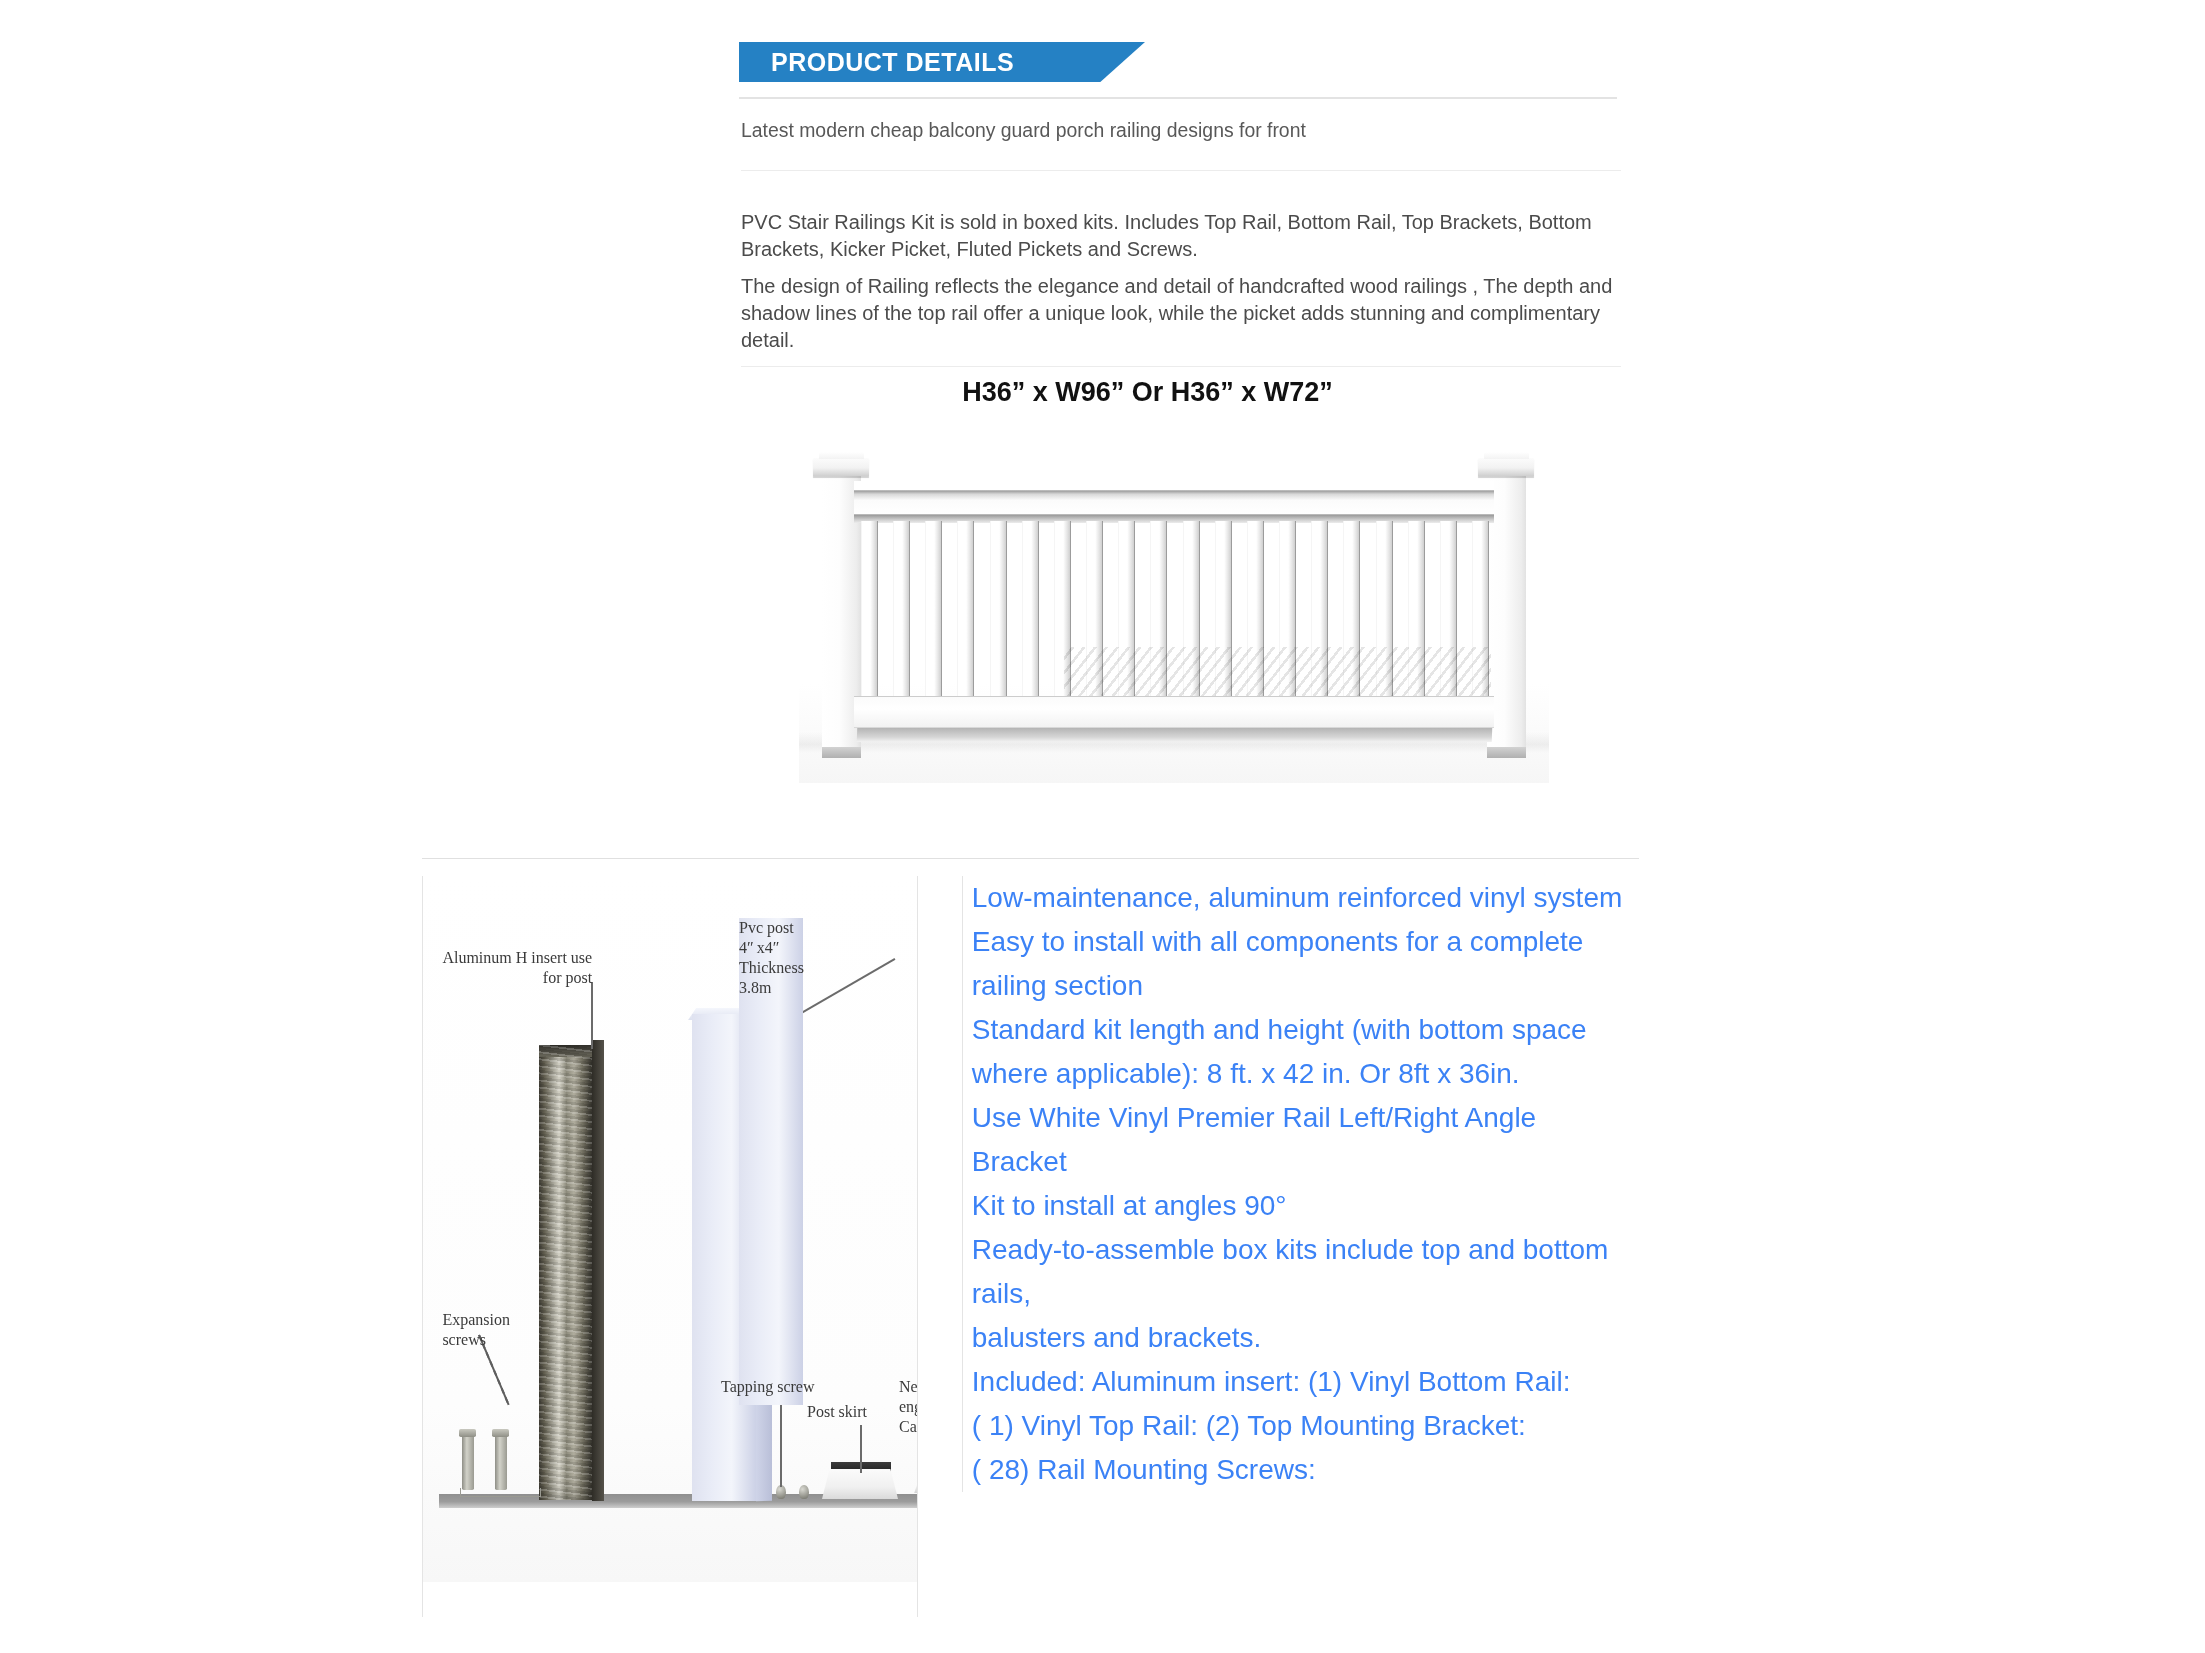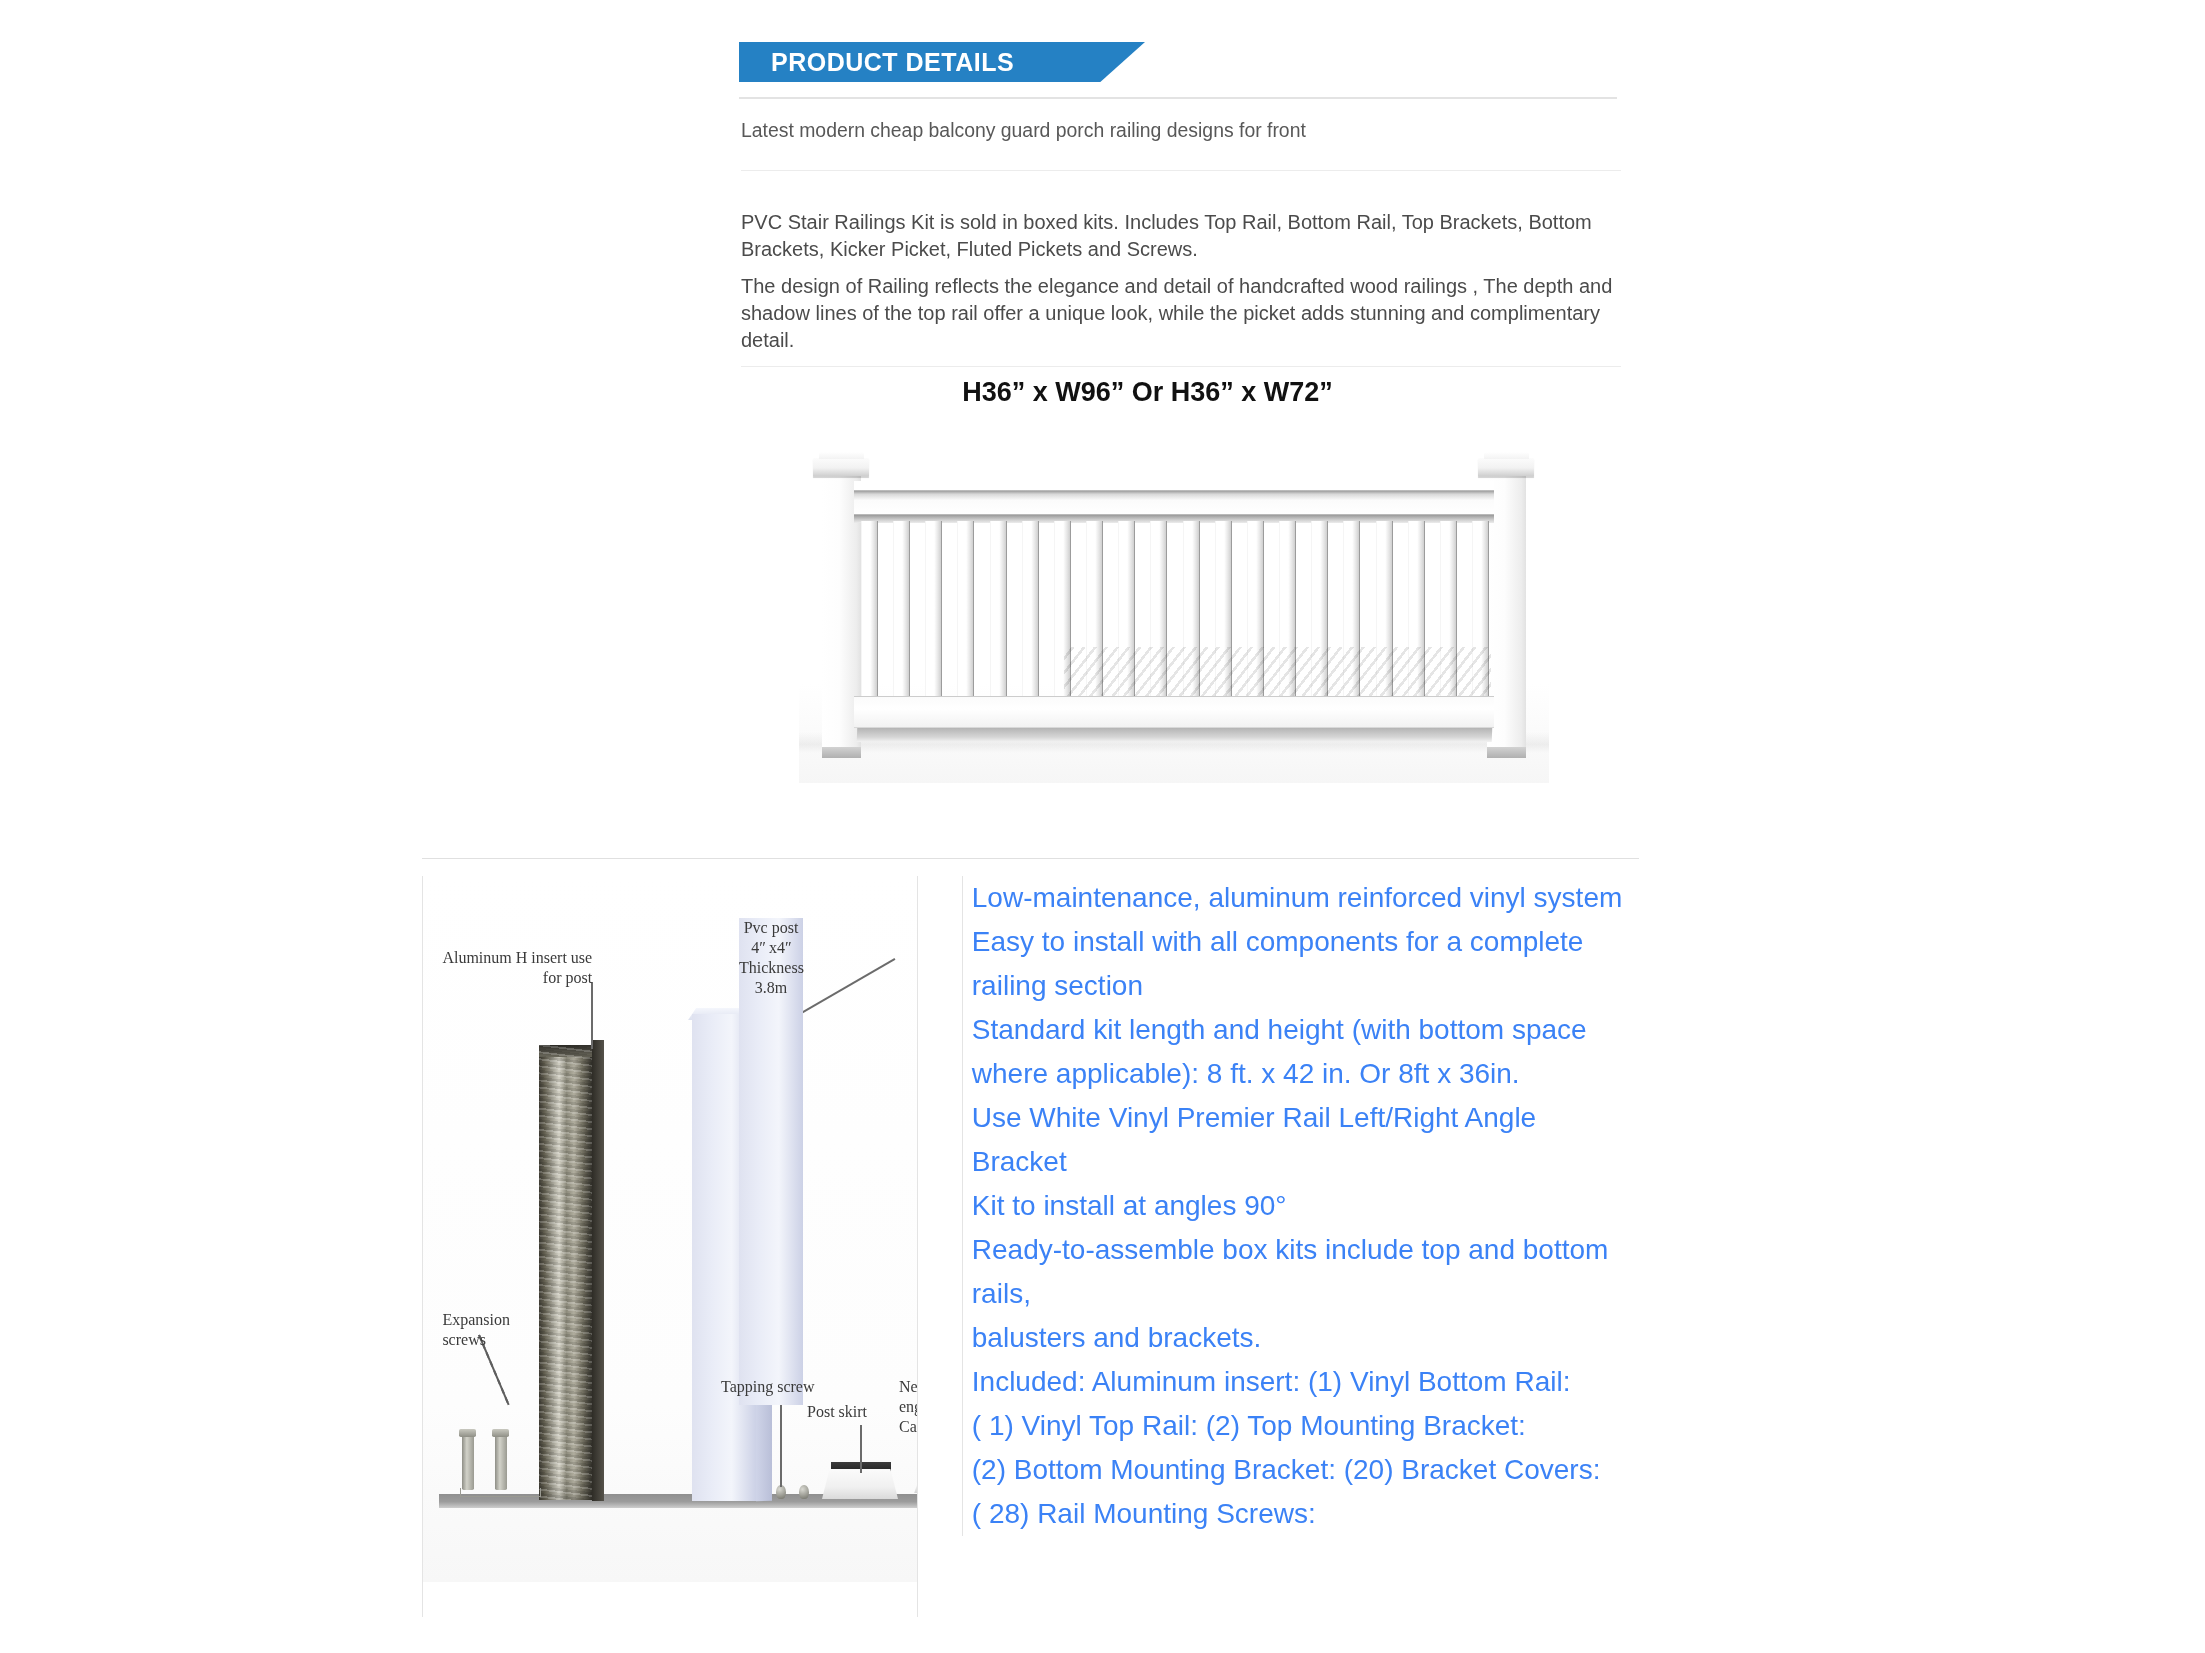--- a/index.html
+++ b/index.html
@@ -455,21 +455,21 @@
   
   .dlabel {
     position: absolute;
     font-family: "Liberation Serif", serif;
     font-size: 16px;
     line-height: 20px;
     color: #3a3a3a;
     white-space: pre-line;
   }
   .dlabel.alu-insert { left: 19.4px; top: 72px; text-align: right; }
-  .dlabel.pvc-post   { left: 316px; top: 42px; text-align: center; }
+  .dlabel.pvc-post   { left: 316px; top: 42px; text-align: left; }
   .dlabel.expansion  { left: 19.4px; top: 434px; }
   .dlabel.tapping    { left: 298px; top: 501px; }
   .dlabel.skirt      { left: 384px; top: 526px; }
   .dlabel.necap      { left: 476px; top: 501px; }
 
   
   .spec-column {
     position: absolute;
     left: 962px;
     top: 876px;
@@ -602,18 +602,17 @@
       <div class="spec-line">Standard kit length and height (with bottom space</div>
       <div class="spec-line">where applicable): 8 ft. x 42 in. Or 8ft x 36in.</div>
       <div class="spec-line">Use White Vinyl Premier Rail Left/Right Angle</div>
       <div class="spec-line">Bracket</div>
       <div class="spec-line">Kit to install at angles 90°</div>
       <div class="spec-line">Ready-to-assemble box kits include top and bottom</div>
       <div class="spec-line">rails,</div>
       <div class="spec-line">balusters and brackets.</div>
       <div class="spec-line">Included: Aluminum insert: (1) Vinyl Bottom Rail:</div>
       <div class="spec-line">( 1) Vinyl Top Rail: (2) Top Mounting Bracket:</div>
-      <div class="spec-line">(2) Bottom Mounting Bracket: (20) Bracket Covers:</div>
       <div class="spec-line">( 28) Rail Mounting Screws:</div>
     </div>
 
 </div>
 
 
 </body></html>

